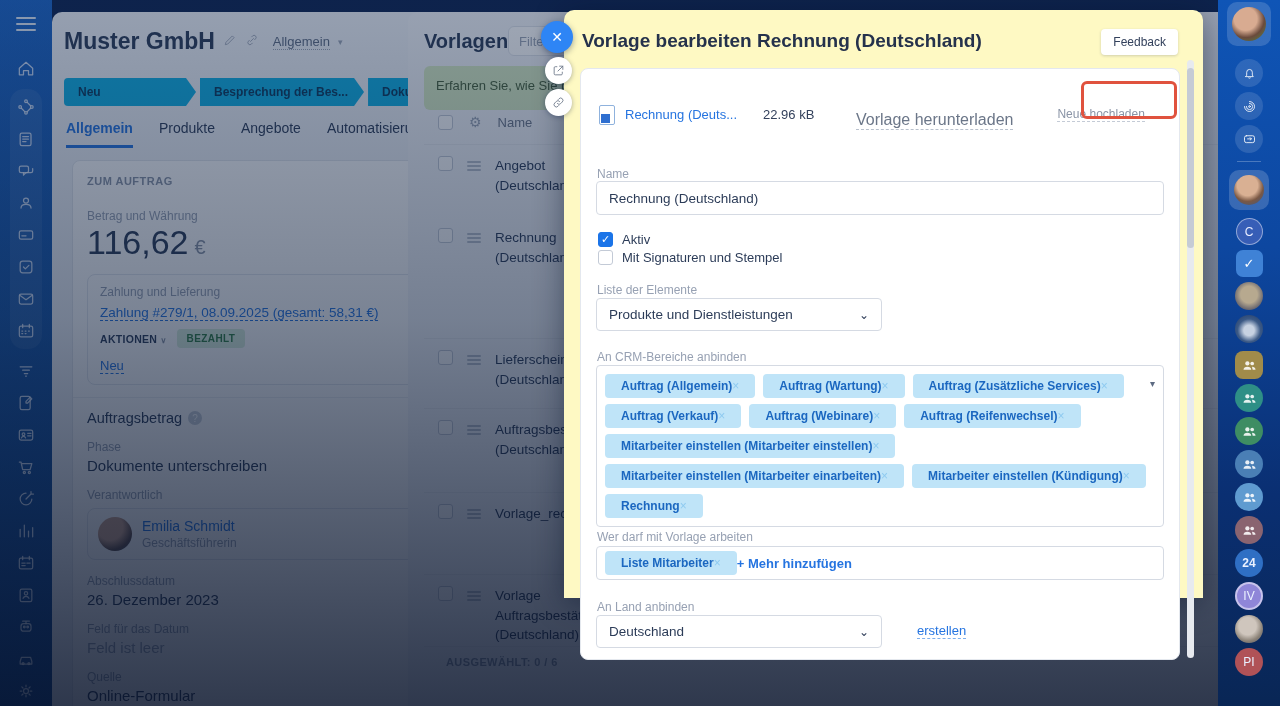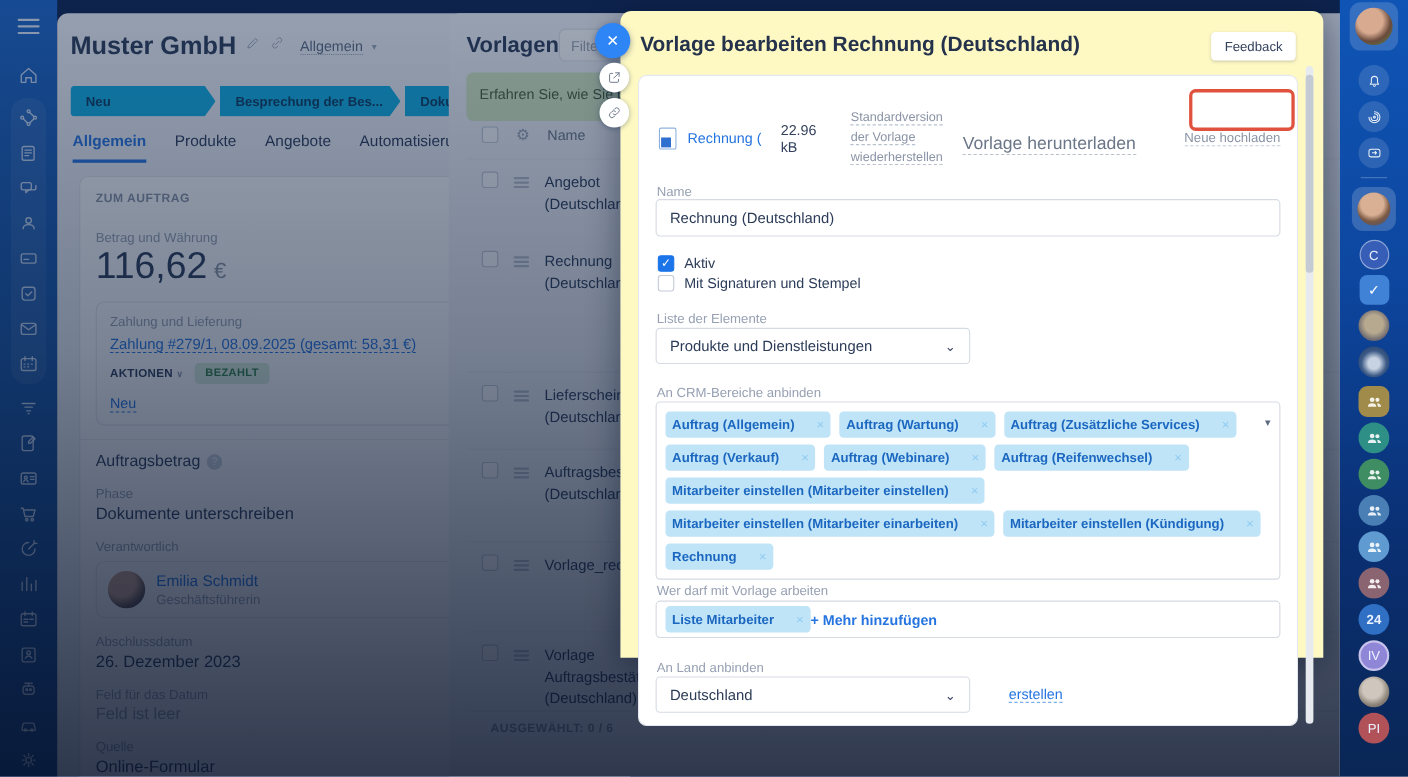--- a/index.html
+++ b/index.html
@@ -114,21 +114,21 @@
   .f-label { position:absolute; font-size:12px; color:#97a1b3; }
   .t-input { position:absolute; left:15px; width:568px; height:34px; border:1px solid #d5dae3; border-radius:4px;
     background:#fff; font-size:13.5px; color:#2c3c58; display:flex; align-items:center; padding:0 12px; }
   .cbrow { position:absolute; left:17px; display:flex; align-items:center; gap:9px; font-size:13px; color:#2c3c58; }
   .sel { position:absolute; left:15px; width:286px; height:33px; border:1px solid #d5dae3; border-radius:4px;
     background:#fff; font-size:13.5px; color:#2c3c58; display:flex; align-items:center; justify-content:space-between; padding:0 12px; }
   .sel .chev { font-size:12px; color:#33415c; }
   .multibox { position:absolute; left:15px; width:568px; border:1px solid #d5dae3; border-radius:4px; background:#fff; padding:8px 22px 8px 8px; }
   .tagrow { display:flex; gap:8px; margin-bottom:6px; flex-wrap:nowrap; }
   .tagrow:last-child { margin-bottom:0; }
-  .tag { background:#bfe4f8; border-radius:4px; padding:5px 6px; display:inline-flex; align-items:center; gap:20px; white-space:nowrap; }
+  .tag { background:#bfe4f8; border-radius:4px; padding:5px 16px; display:inline-flex; align-items:center; white-space:nowrap; }
   .tag b { font-size:12px; color:#1b67c0; }
   .tag .x { font-size:12px; color:#8ecaf0; font-style:normal; }
   .mb-caret { position:absolute; right:8px; top:12px; font-size:10px; color:#5d6b82; }
   .addmore { font-size:13px; font-weight:700; color:#2574e0; }
   .erstellen { position:absolute; left:336px; font-size:13px; color:#2574e0; border-bottom:1px dashed #7fb0ee; }
   .m-scroll { position:absolute; right:9px; top:50px; width:7px; height:598px; background:#e7eaef; border-radius:4px; }
   .m-thumb { position:absolute; left:0; top:8px; width:7px; height:180px; background:#c5cbd5; border-radius:4px; }
   .m-footer { position:absolute; left:0; bottom:0; width:639px; height:52px; background:#fff; border-top:1px solid #e6e9ee; border-radius:0; display:flex; align-items:center; padding-left:16px; gap:18px; }
   .save-btn { background:#b6e838; color:#22304a; font-size:11px; font-weight:700; letter-spacing:.4px;
     border:none; border-radius:4px; padding:10px 14px; font-family:"Liberation Sans",sans-serif; }
@@ -475,21 +475,20 @@
 
   <div class="modal">
     <div class="m-title">Vorlage bearbeiten Rechnung (Deutschland)</div>
     <div class="feedback-btn">Feedback</div>
 
     <div class="m-card">
       <div class="file-row">
         <span class="doc-ic"></span>
         <a class="file-name link">Rechnung (Deuts...</a>
         <span class="file-size">22.96 kB</span>
-        <span class="file-restore"><span>Standardversion der Vorlage wiederherstellen</span></span>
         <span class="file-dl">Vorlage herunterladen</span>
         <span class="file-up">Neue hochladen</span>
       </div>
       <div class="red-box"></div>
 
       <div class="f-label" style="left:16px; top:98px">Name</div>
       <div class="t-input" style="top:112px">Rechnung (Deutschland)</div>
 
       <div class="cbrow" style="top:163px">
         <span class="cb checked">

